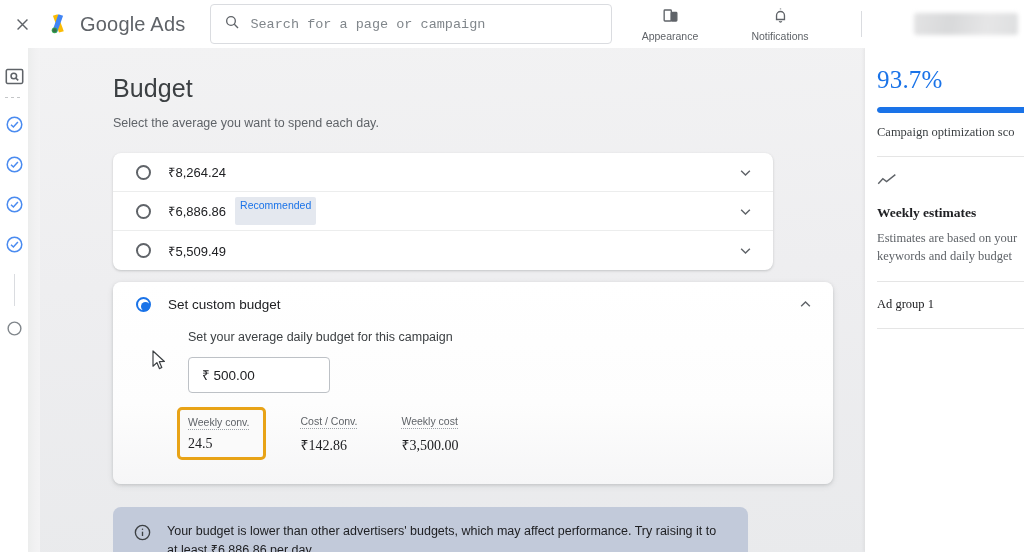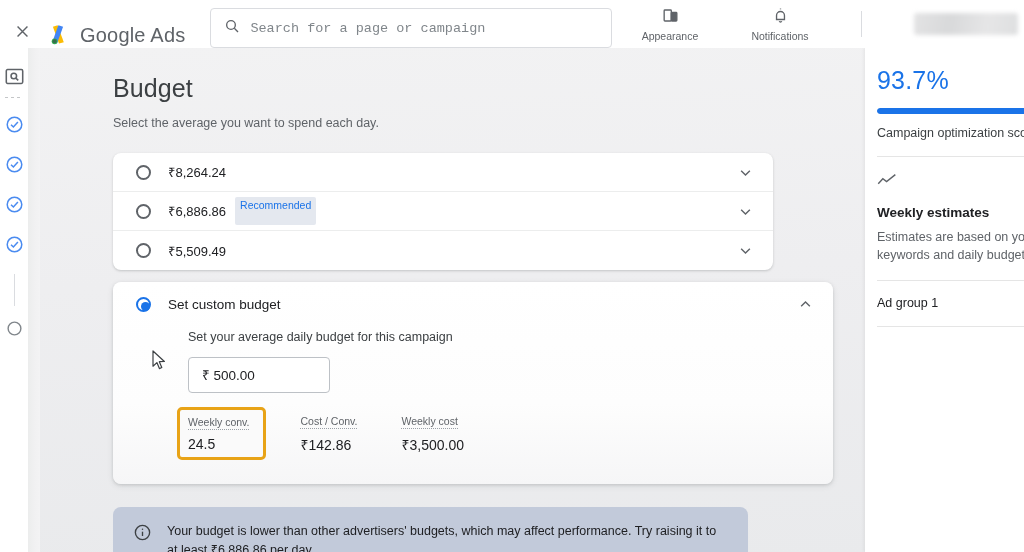--- a/index.html
+++ b/index.html
@@ -9,21 +9,21 @@
     font-family: "Liberation Sans", sans-serif;
     background: #ffffff;
     color: #3c4043;
   }
   #app { position: relative; width: 1024px; height: 552px; }
 
   
   .topbar {
     position: absolute; top: 0; left: 0; width: 1024px; height: 48px;
     background: #ffffff;
-    display: flex; align-items: flex-end;
+    display: flex; align-items: center;
     z-index: 30;
   }
   .close-btn {
     width: 34px; height: 34px; margin-left: 5px;
     display: flex; align-items: center; justify-content: center;
     border-radius: 50%; cursor: pointer;
   }
   .close-btn svg { display:block; }
   .brand { display: flex; align-items: center; margin-left: 6px; gap: 9px; }
   .brand-logo { width: 26px; height: 26px; display:block; }
@@ -147,41 +147,42 @@
   .metrics { display: flex; margin-top: 14px; }
   .metric { padding: 4px 10px 6px 10px; }
   .metric.highlight {
     border: 3px solid #e8a317; border-radius: 5px;
     padding: 2px 14px 4px 8px; margin-left: -11px; background: #fafafa;
   }
   .metric .m-label {
     font-size: 10.5px; color: #5f6368;
     border-bottom: 1px dotted #9aa0a6; display: inline-block; padding-bottom: 1px;
   }
-  .metric .m-value { font-size: 14px; color: #202124; margin-top: 6px; }
+  .metric .m-value { font-size: 14px; color: #202124; margin-top: 6px; font-family: Liberation Serif, serif; }
   .metric.mid { margin-left: 24px; }
   .metric.right { margin-left: 24px; }
 
   
   .banner {
     margin-top: 23px; width: 635px;
     background: #c2cada;
     border-radius: 8px;
     display: flex; gap: 15px;
     padding: 15px 20px 16px 20px;
   }
   .banner .btxt { font-size: 12.5px; color: #202124; line-height: 19px; }
   .banner .bicon { flex: 0 0 auto; margin-top: 1px; color:#3c4043; display:flex; }
 
   
   .rpanel {
     position: absolute; right: 0; top: 48px; width: 159px; height: 504px;
     background: #ffffff; z-index: 18;
     padding: 18px 0 0 12px;
     box-shadow: -1px 0 3px rgba(60,64,67,.08);
+    font-family: Liberation Serif, serif;
   }
   .score { font-size: 25px; color: #1a73e8; letter-spacing: .2px; }
   .score-track {
     margin-top: 13px; margin-right: 0; height: 6px; border-radius: 3px;
     background: #e8eaed; width: 165px; overflow: hidden;
   }
   .score-fill { height: 6px; background: #1a73e8; border-radius: 3px; width: 100%; }
   .score-cap { margin-top: 12px; font-size: 12.5px; color: #3c4043; white-space: nowrap; }
   .rdiv { height: 1px; background: #e5e5e5; margin: 16px 0 0 0; width: 152px; }
   .trend-icon { margin-top: 16px; color: #5f6368; display:block; }

